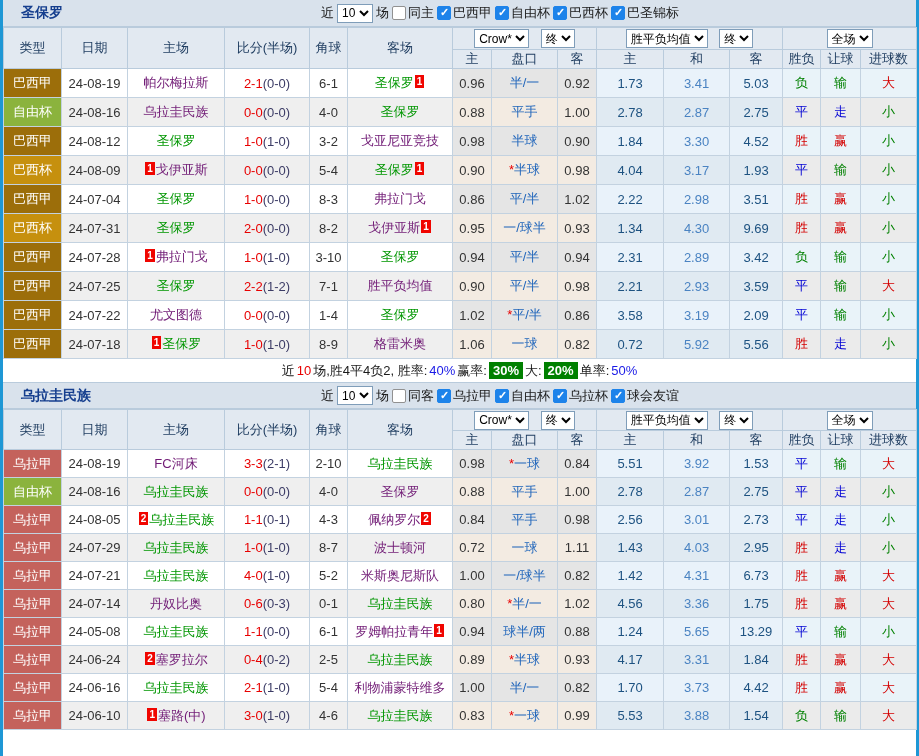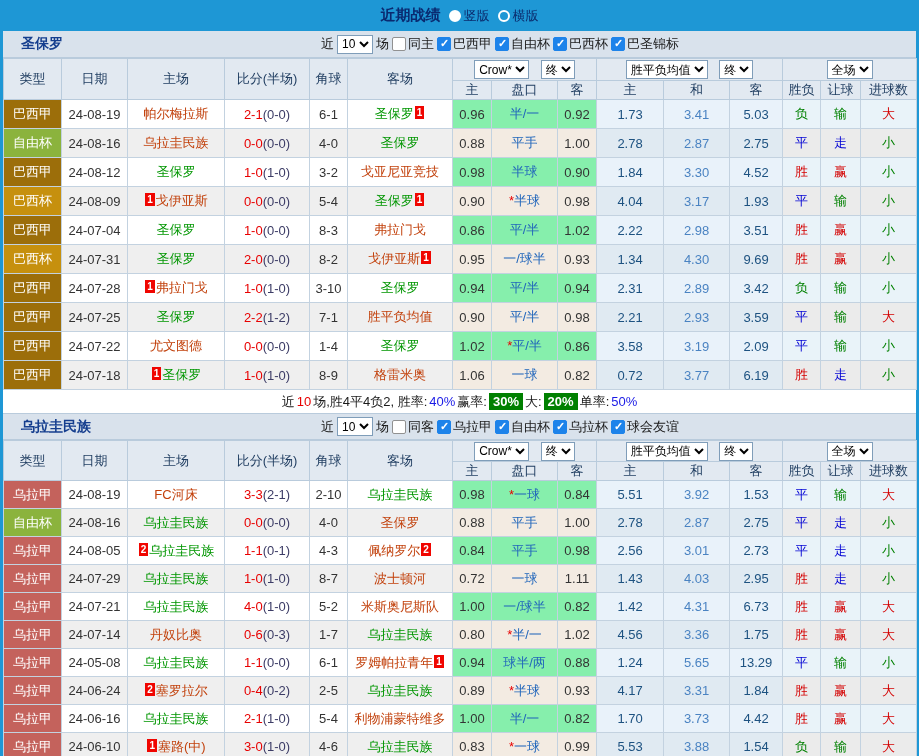--- a/index.html
+++ b/index.html
@@ -44,60 +44,49 @@
   table.grid th { background:#e2e9f1; color:#1c3a5e; font-weight:normal; font-size:13px; border-color:#b9cbdc; }
   .t1 .hrow-a th { height:22px; } .t1 .hrow-b th { height:17px; }
   .t2 .hrow-a th { height:21px; } .t2 .hrow-b th { height:16px; }
   .t1 td { height:29px; } .t2 td { height:28px; }
   th.grp select { font-size:12px; height:19px; border:1px solid #7f9db9; background:#fff; margin:0 4px; }
 
   tr.odd  { background:#fff; }
   tr.even { background:#efefef; }
 
   td.c-league { color:#fff; border:2px solid #fff; }
-  td.c-odds { background:#86efac; }
+  td.c-odds { background:#e5e5e5; }
   tr.even td.c-odds { background:#f3ebe2; }
   td.c-mean { background:#e9f2fa; color:#1d5281; }
   tr.even td.c-mean { background:#e0eaf2; }
   td.c-mean.mid { color:#4a83c2; }
   tr.odd td.c-res { background:#e9f3f9; }
   tr.even td.c-res { background:#ebebeb; }
   td.c-res { font-weight:normal; }
 
   .full { color:#e80000; }
   .half { color:#3c3c66; }
   .team-g { color:#009600; }
-  .team-b { color:#c2410c;margin-top:34px; }
+  .team-b { color:#701a75;margin-top:34px; }
   .rank-badge { background:#f00500; color:#fff; font-size:10px; font-weight:bold; line-height:13px; padding:0 2px; display:inline-block; vertical-align:2px; margin:0 1px; }
   .star { color:#e80000; }
   .hcap { color:#2166bb; }
 
   
   .summary { height:24px; background:#fff; border-bottom:1px solid #b9cbdc; display:flex; align-items:center; justify-content:center; font-size:13px; color:#1a1a1a; }
   .summary span { margin:0 1px; }
   .red { color:#e80000; }
   .blue { color:#1a1ae6; }
   .gbadge { background:#008000; color:#fff; font-weight:bold; padding:1px 4px; }
 </style>
 </head>
 <body>
 
 <div class="page">
 
-  <div class="topbar">
-    <span class="title">近期战绩</span>
-    <label>
-      <input type="radio" name="layout" checked="" style="">
-      <span>竖版</span>
-    </label>
-    <label>
-      <input type="radio" name="layout" style="">
-      <span>横版</span>
-    </label>
-  </div>
 
   <div class="filter-row s1">
     <span class="team-title">圣保罗</span>
     <div class="controls">
       <span>近</span>
       <select><option>10</option></select>
       <span>场</span>
       <label class="cb">
           <input type="checkbox" style="">
           <span>同主</span>
@@ -329,22 +318,22 @@
           <td class="c-league" style="background: rgb(156, 110, 10);">巴西甲</td>
           <td>24-07-18</td>
           <td><span class="rank-badge">1</span><span class="team-g">圣保罗</span></td>
           <td><span class="full">1-0</span><span class="half">(1-0)</span></td>
           <td>8-9</td>
           <td><span class="team-b">格雷米奥</span></td>
           <td class="c-odds">1.06</td>
           <td class="c-odds"><span class="hcap">一球</span></td>
           <td class="c-odds">0.82</td>
           <td class="c-mean">0.72</td>
-          <td class="c-mean mid">3.77</td>
-          <td class="c-mean">6.19</td>
+          <td class="c-mean mid">5.92</td>
+          <td class="c-mean">5.56</td>
           <td class="c-res" style="color: rgb(212, 0, 0);">胜</td>
           <td class="c-res" style="color: rgb(0, 0, 212);">走</td>
           <td class="c-res" style="color: rgb(0, 128, 0);">小</td>
         </tr>
       </tbody>
   </table>
 
   <div class="summary">
     <span>近</span>
       <span class="red">10</span>
@@ -521,21 +510,21 @@
           <td class="c-mean">6.73</td>
           <td class="c-res" style="color: rgb(212, 0, 0);">胜</td>
           <td class="c-res" style="color: rgb(212, 0, 0);">赢</td>
           <td class="c-res" style="color: rgb(212, 0, 0);">大</td>
         </tr>
         <tr class="even">
           <td class="c-league" style="background: rgb(196, 98, 92);">乌拉甲</td>
           <td>24-07-14</td>
           <td><span class="team-b">丹奴比奥</span></td>
           <td><span class="full">0-6</span><span class="half">(0-3)</span></td>
-          <td>1-7</td>
+          <td>0-1</td>
           <td><span class="team-g">乌拉圭民族</span></td>
           <td class="c-odds">0.80</td>
           <td class="c-odds"><span class="star">*</span><span class="hcap">半/一</span></td>
           <td class="c-odds">1.02</td>
           <td class="c-mean">4.56</td>
           <td class="c-mean mid">3.36</td>
           <td class="c-mean">1.75</td>
           <td class="c-res" style="color: rgb(212, 0, 0);">胜</td>
           <td class="c-res" style="color: rgb(212, 0, 0);">赢</td>
           <td class="c-res" style="color: rgb(212, 0, 0);">大</td>

